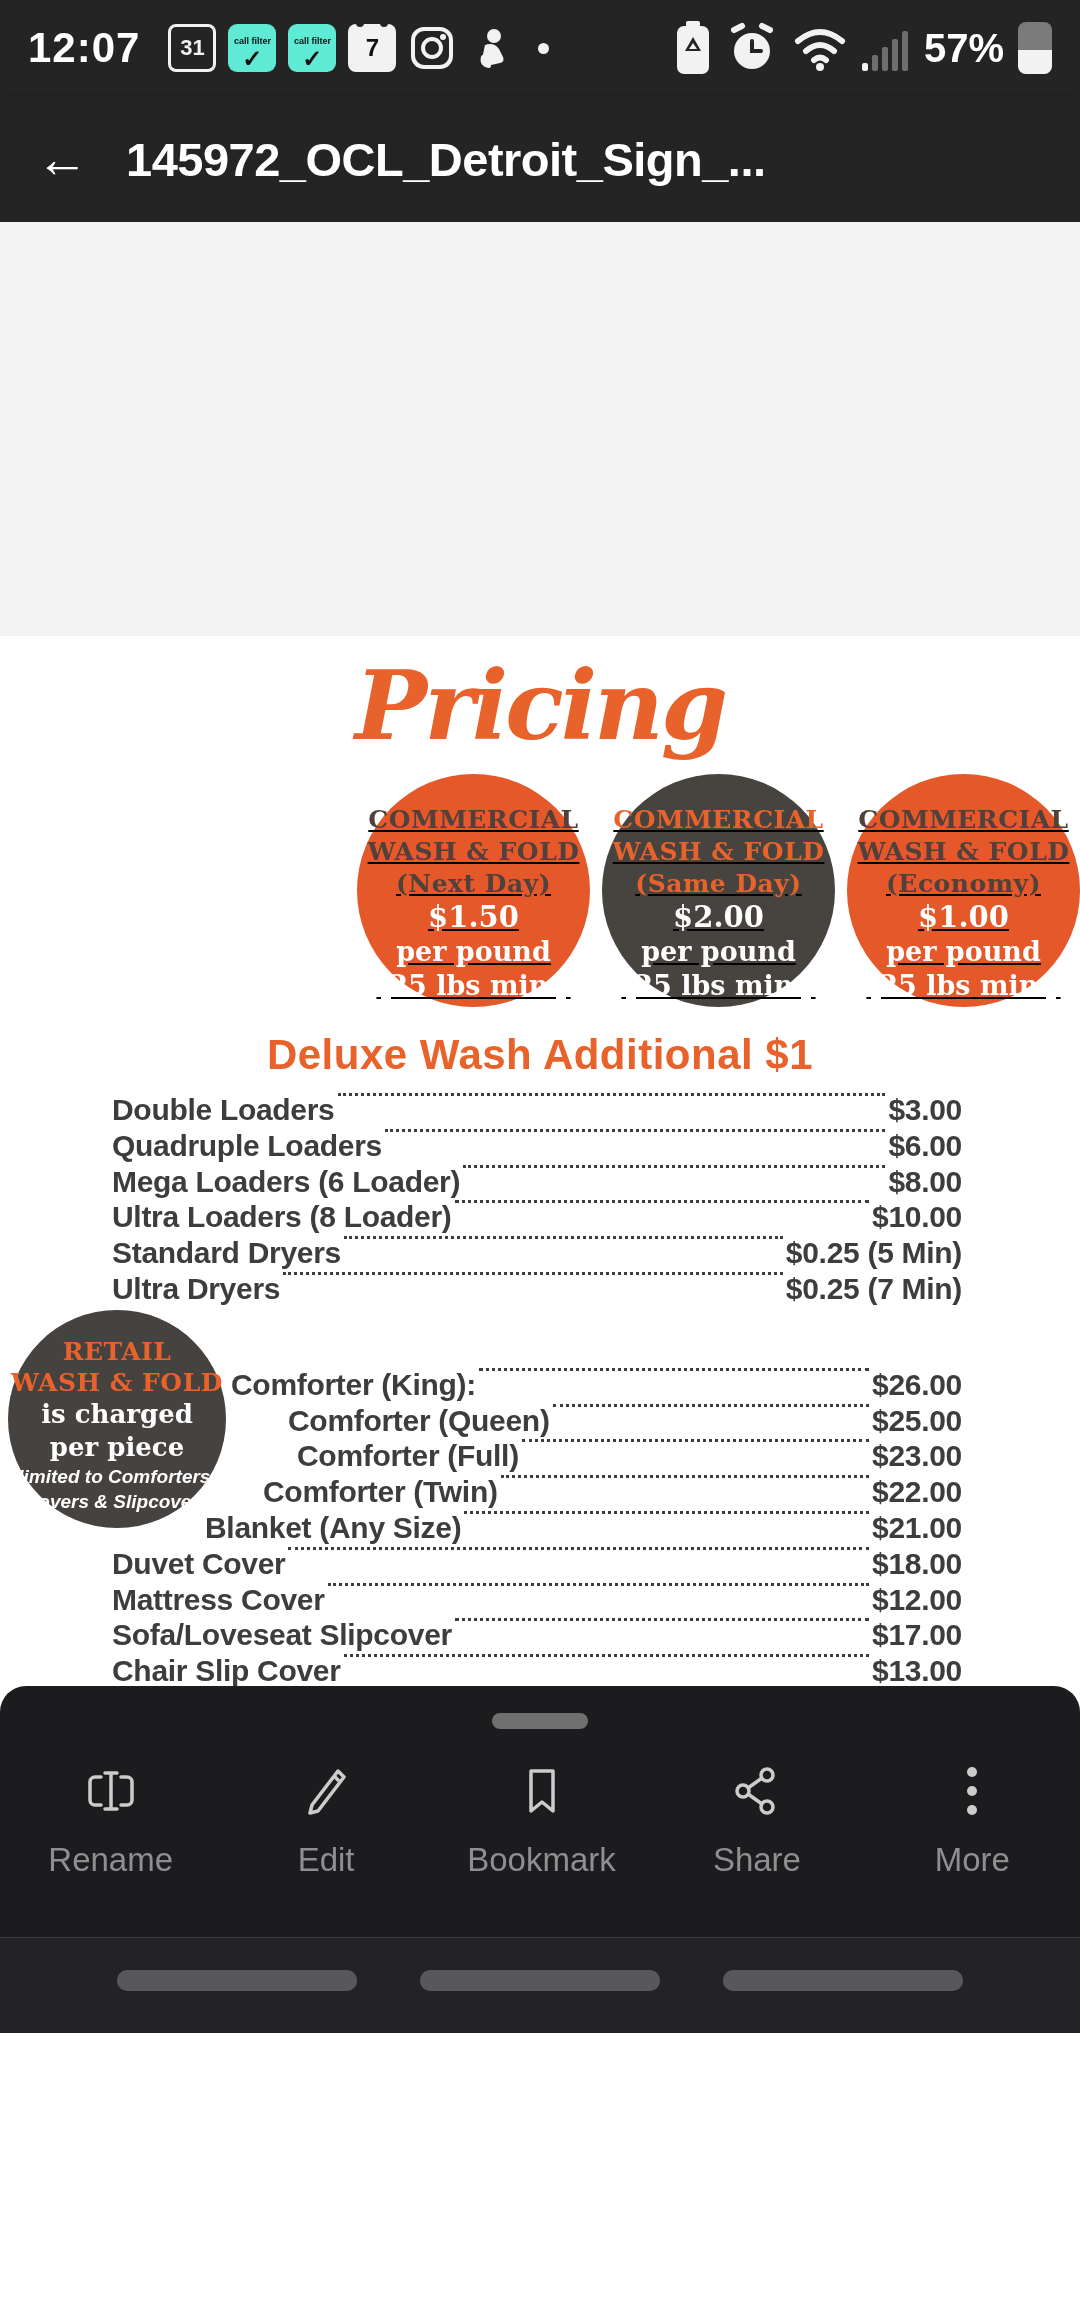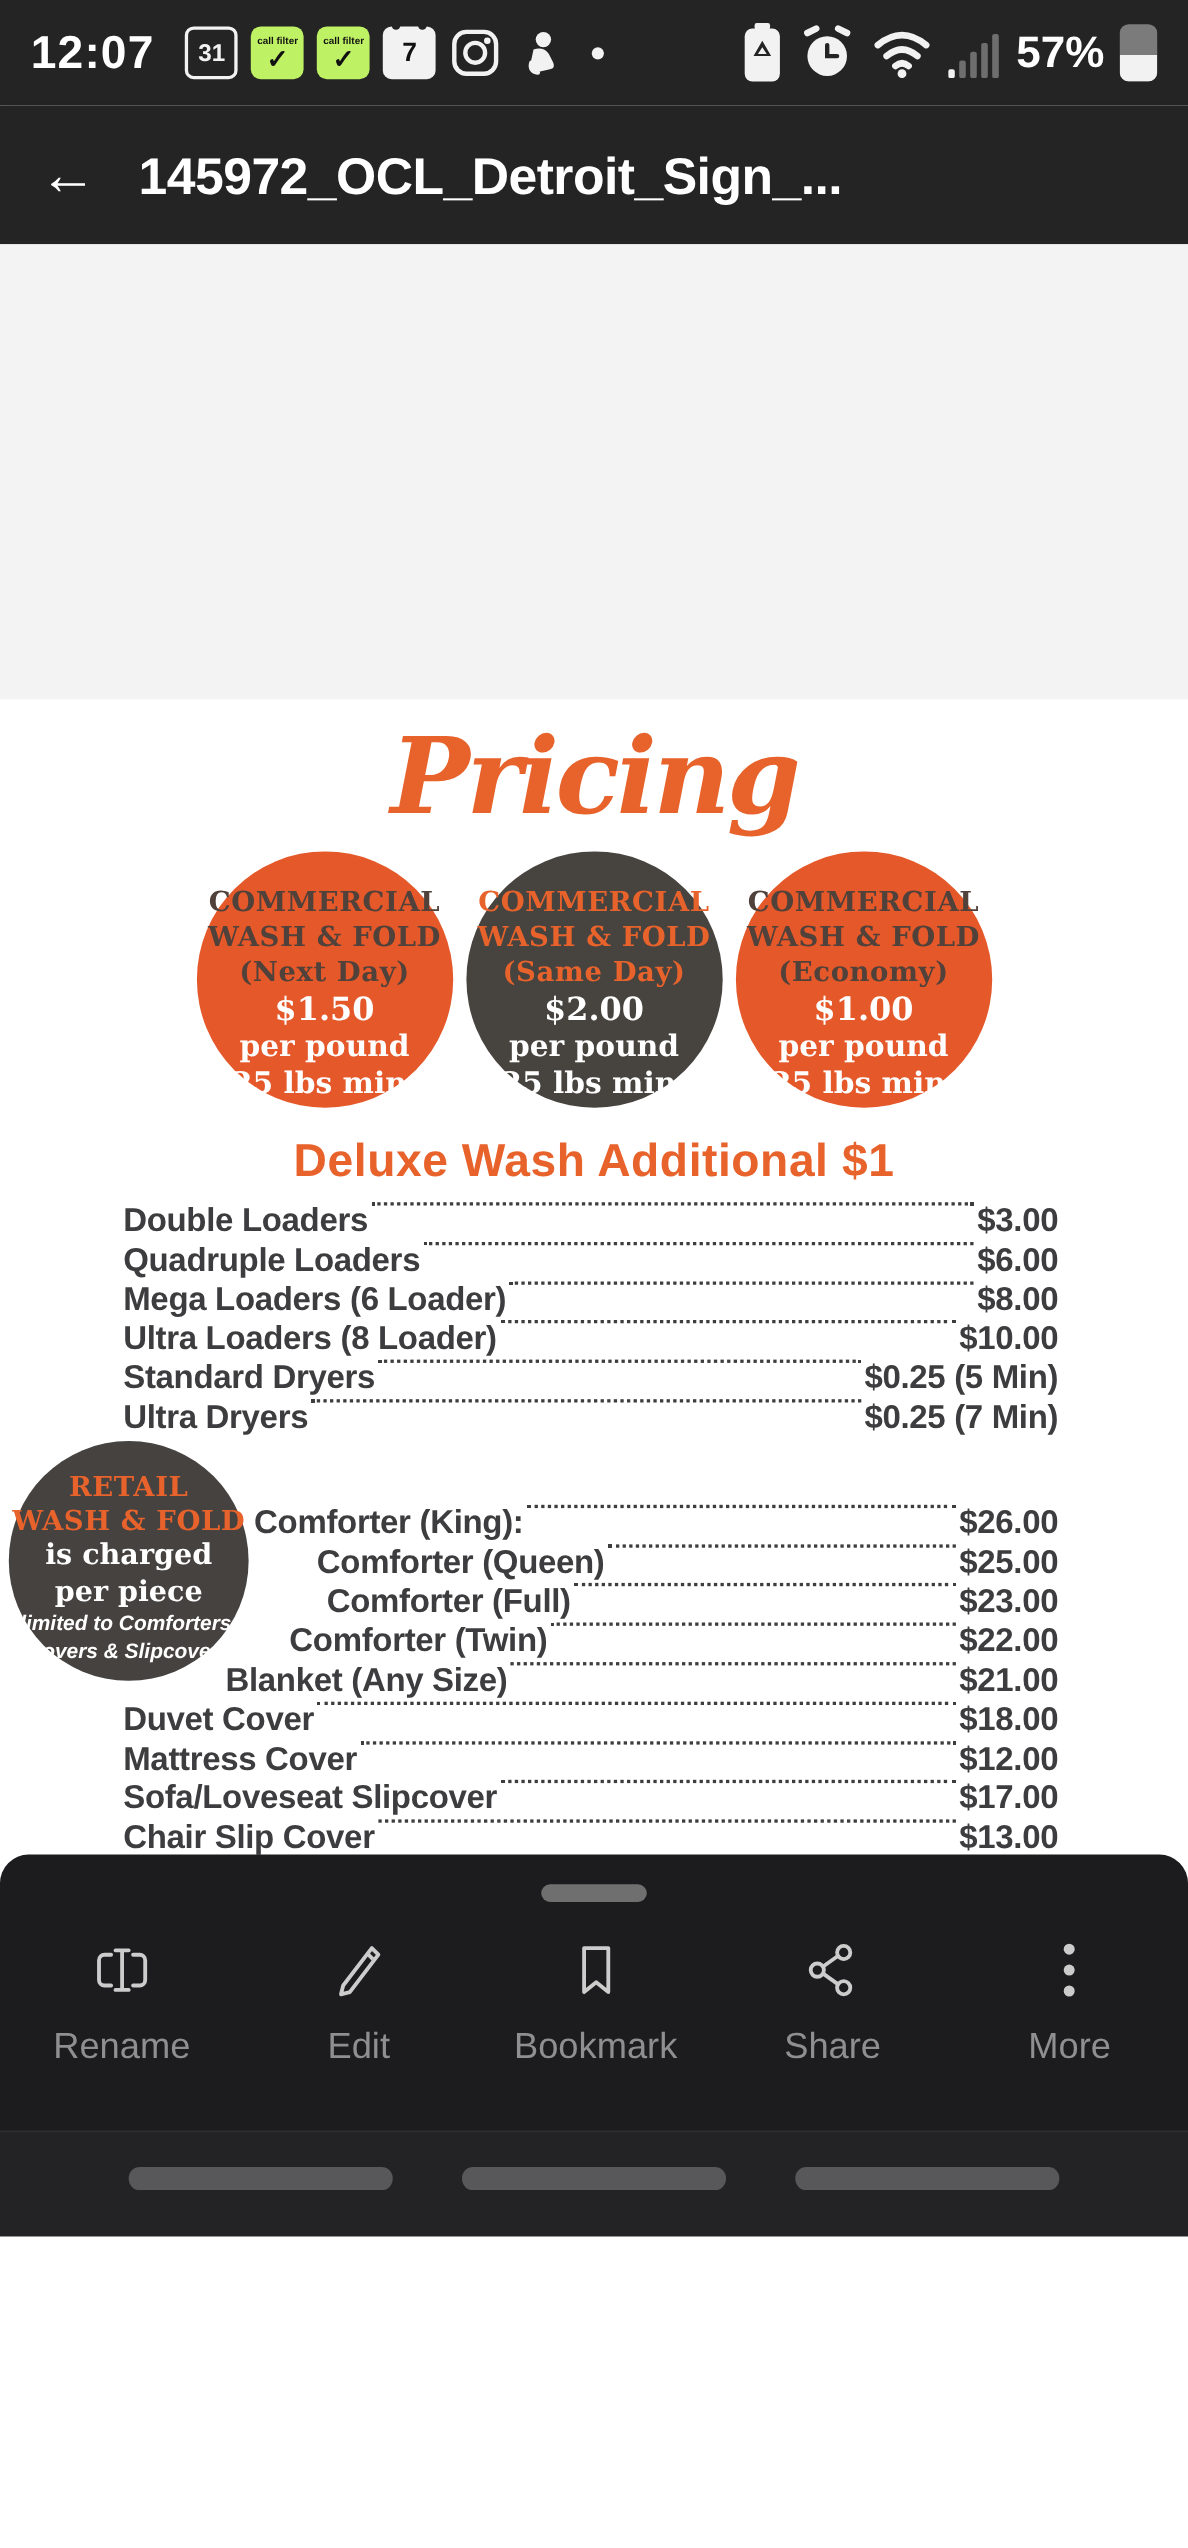--- a/index.html
+++ b/index.html
@@ -5,21 +5,21 @@
   * { margin:0; padding:0; box-sizing:border-box; }
   body { font-family:"Liberation Sans", sans-serif; }
   .screen { position:relative; width:1080px; height:2316px; background:#ffffff; overflow:hidden; }
 
   
   .status-bar { height:96px; background:#242424; display:flex; align-items:center; padding:0 28px; color:#fff; }
   .time { font-size:42px; font-weight:600; letter-spacing:1px; margin-right:28px; }
   .notifs { display:flex; align-items:center; gap:12px; flex:1; }
   .nicon { width:48px; height:48px; display:flex; align-items:center; justify-content:center; flex:0 0 auto; }
   .cal31 { border:3px solid #f2f2f2; border-radius:8px; color:#f2f2f2; font-size:22px; font-weight:700; }
-  .callfilter { background:#bef264; border-radius:9px; color:#111; display:flex; flex-direction:column; align-items:center; justify-content:center; }
+  .callfilter { background:#5eead4; border-radius:9px; color:#111; display:flex; flex-direction:column; align-items:center; justify-content:flex-end; }
   .callfilter .cf-label { font-size:9px; font-weight:700; line-height:10px; margin-top:3px; }
   .callfilter .cf-check { font-size:24px; font-weight:700; line-height:26px; }
   .cal7 { background:#f2f2f2; border-radius:8px; color:#111; font-size:24px; font-weight:700; position:relative; }
   .cal7::before, .cal7::after { content:""; position:absolute; top:-5px; width:8px; height:8px; background:#242424; border-radius:50%; }
   .cal7::before { left:8px; } .cal7::after { right:8px; }
   .notif-dot { width:11px; height:11px; background:#f2f2f2; border-radius:50%; margin-left:10px; }
   .status-right { display:flex; align-items:center; gap:14px; }
   .pct { font-size:40px; font-weight:600; }
   .batt { width:34px; height:52px; border-radius:8px; overflow:hidden; background:#7b7b7b; position:relative; }
   .batt .fill { position:absolute; bottom:0; left:0; right:0; height:46%; background:#f2f2f2; }
@@ -29,21 +29,21 @@
   .back-btn { width:70px; font-size:52px; color:#fff; line-height:1; cursor:pointer; }
   .app-title { color:#fff; font-size:47px; font-weight:700; letter-spacing:-0.5px; margin-left:20px; white-space:nowrap; overflow:hidden; }
 
   
   .gap-top { height:414px; background:#F4F3F3; }
   .doc-page { height:1076px; background:#ffffff; position:relative; }
   .gap-bottom { height:309px; background:#F1F0F0; border-top:1px solid #E2E1E1; position:relative; }
 
   .pricing-script { padding-top:10px; text-align:center; font-family:"DejaVu Serif", serif; font-style:italic; font-weight:bold; font-size:96px; line-height:120px; color:#E8632C; letter-spacing:-3px; }
 
-  .circles { display:flex; justify-content:center; gap:12px; margin-top:8px; }
+  .circles { display:flex; justify-content:flex-end; gap:12px; margin-top:8px;text-decoration:underline; }
   .circle { width:233px; height:233px; border-radius:50%; text-align:center; font-family:"DejaVu Serif", serif; font-weight:bold; padding-top:30px; }
   .circle.orange { background:#E4582A; }
   .circle.dark { background:#47433F; }
   .circle .t1, .circle .t2, .circle .var { font-size:25px; line-height:32px; letter-spacing:0.5px; }
   .circle.orange .t1, .circle.orange .t2, .circle.orange .var { color:#50413A; }
   .circle.dark .t1, .circle.dark .t2, .circle.dark .var { color:#E8632C; }
   .circle .price { font-size:29px; line-height:35px; color:#fff; }
   .circle .unit, .circle .min { font-size:27px; line-height:34px; color:#fff; }
 
   .deluxe { margin-top:24px; text-align:center; font-size:42px; font-weight:800; color:#E8632C; letter-spacing:0.5px; }

